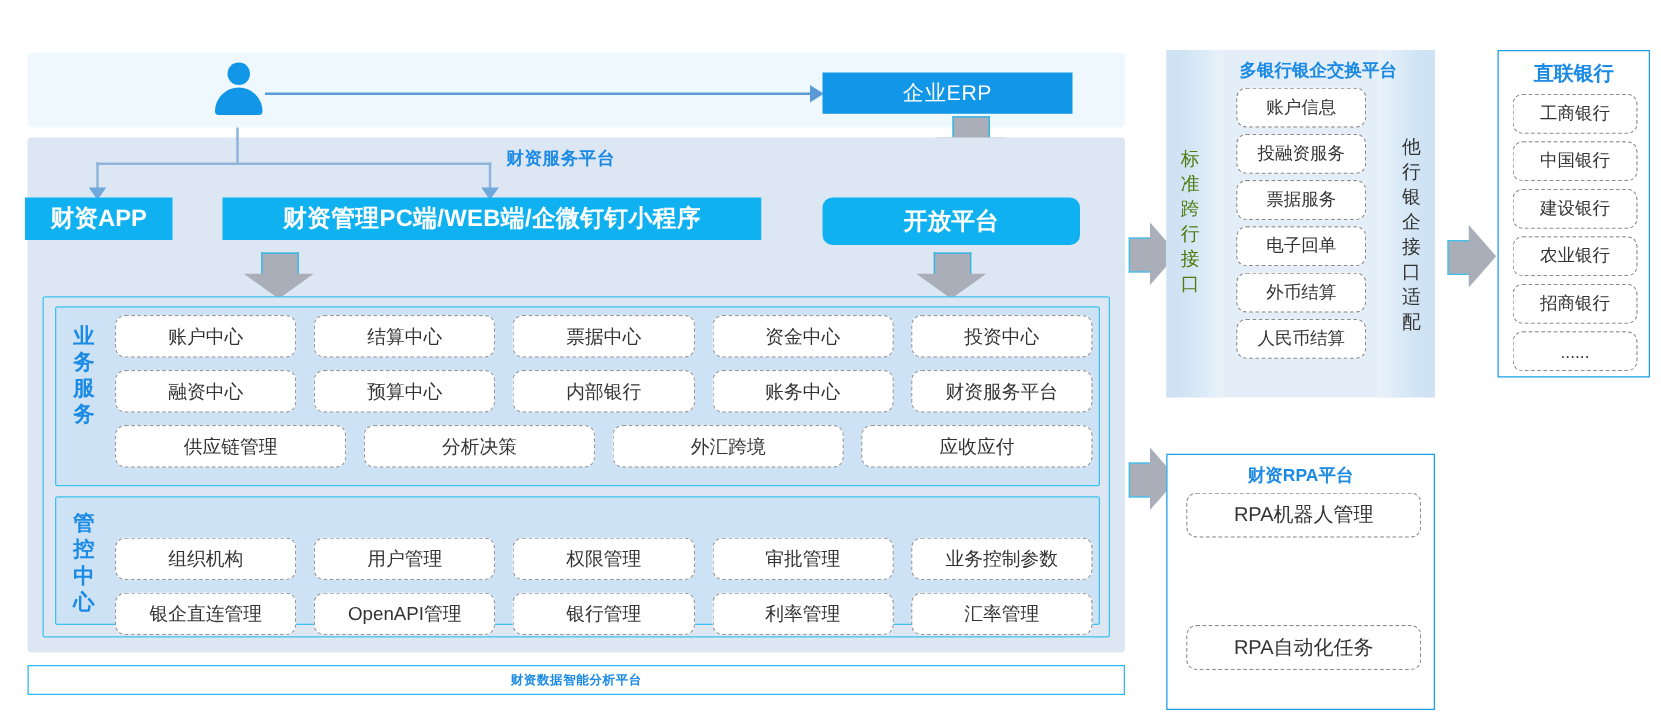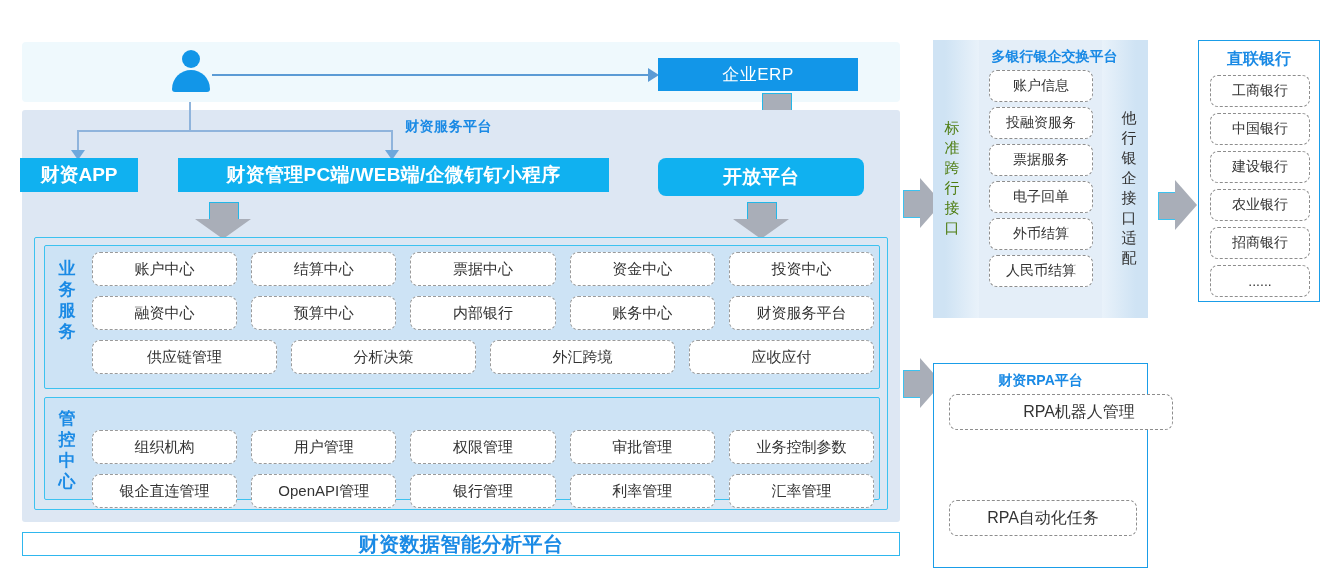--- a/index.html
+++ b/index.html
@@ -80,21 +80,21 @@
   #ctl-grid{left:92px;top:430px;width:782px;display:flex;flex-direction:column;gap:10px;}
 
   .grid-row{display:flex;gap:14px;}
   .pill{flex:1;height:32px;background:#ffffff;border:1px dashed #9a9a9a;border-radius:8px;
         display:flex;align-items:center;justify-content:center;font-size:15px;color:#333;
         white-space:nowrap;}
 
   
   #analysis-bar{left:22px;top:532px;width:878px;height:24px;background:#ffffff;
                 border:1px solid #2fb7ee;display:flex;align-items:center;justify-content:center;
-                font-size:20px;font-weight:bold;color:#1a8ae5;letter-spacing:.5px;}
+                font-size:10px;font-weight:bold;color:#1a8ae5;letter-spacing:.5px;}
 
   
   .block-arrow{position:absolute;}
   .block-arrow .bstem{position:absolute;left:0;top:12px;width:18px;height:26px;background:#a9aeb8;
                       border:1px solid #3cc2f0;border-right:none;}
   .block-arrow .bhead{position:absolute;left:17px;top:0;width:0;height:0;
                       border-top:25px solid transparent;border-bottom:25px solid transparent;
                       border-left:22px solid #a9aeb8;}
   .block-arrow .bhead-out{position:absolute;left:16px;top:-2px;width:0;height:0;
                       border-top:27px solid transparent;border-bottom:27px solid transparent;
@@ -124,21 +124,21 @@
   #direct-bank{left:1198px;top:40px;width:122px;height:262px;background:#ffffff;
                border:1px solid #1a9de8;}
   #direct-title{position:absolute;left:0;top:8px;width:100%;text-align:center;
                 font-size:16px;font-weight:bold;color:#1a8ae5;}
   #direct-list{position:absolute;left:11px;top:34px;width:100px;display:flex;flex-direction:column;gap:6px;}
 
   
   #rpa{left:933px;top:363px;width:215px;height:205px;background:#ffffff;border:1px solid #1a9de8;}
   #rpa-title{position:absolute;left:0;top:8px;width:100%;text-align:center;
              font-size:14px;font-weight:bold;color:#1a8ae5;}
-  #rpa-1{position:absolute;left:15px;top:30px;width:186px;height:34px;padding-left:36px;}
+  #rpa-1{position:absolute;left:15px;top:30px;width:186px;height:34px;}
   #rpa-2{position:absolute;left:15px;top:136px;width:186px;height:34px;}
   .rpa-pill{background:#ffffff;border:1px dashed #8d8d8d;border-radius:8px;
             display:flex;align-items:center;justify-content:center;font-size:16px;color:#333;}
 </style>
 </head>
 <body>
 
 <div class="abs" id="user-band"></div>
 
 <div class="abs" id="user-icon">

